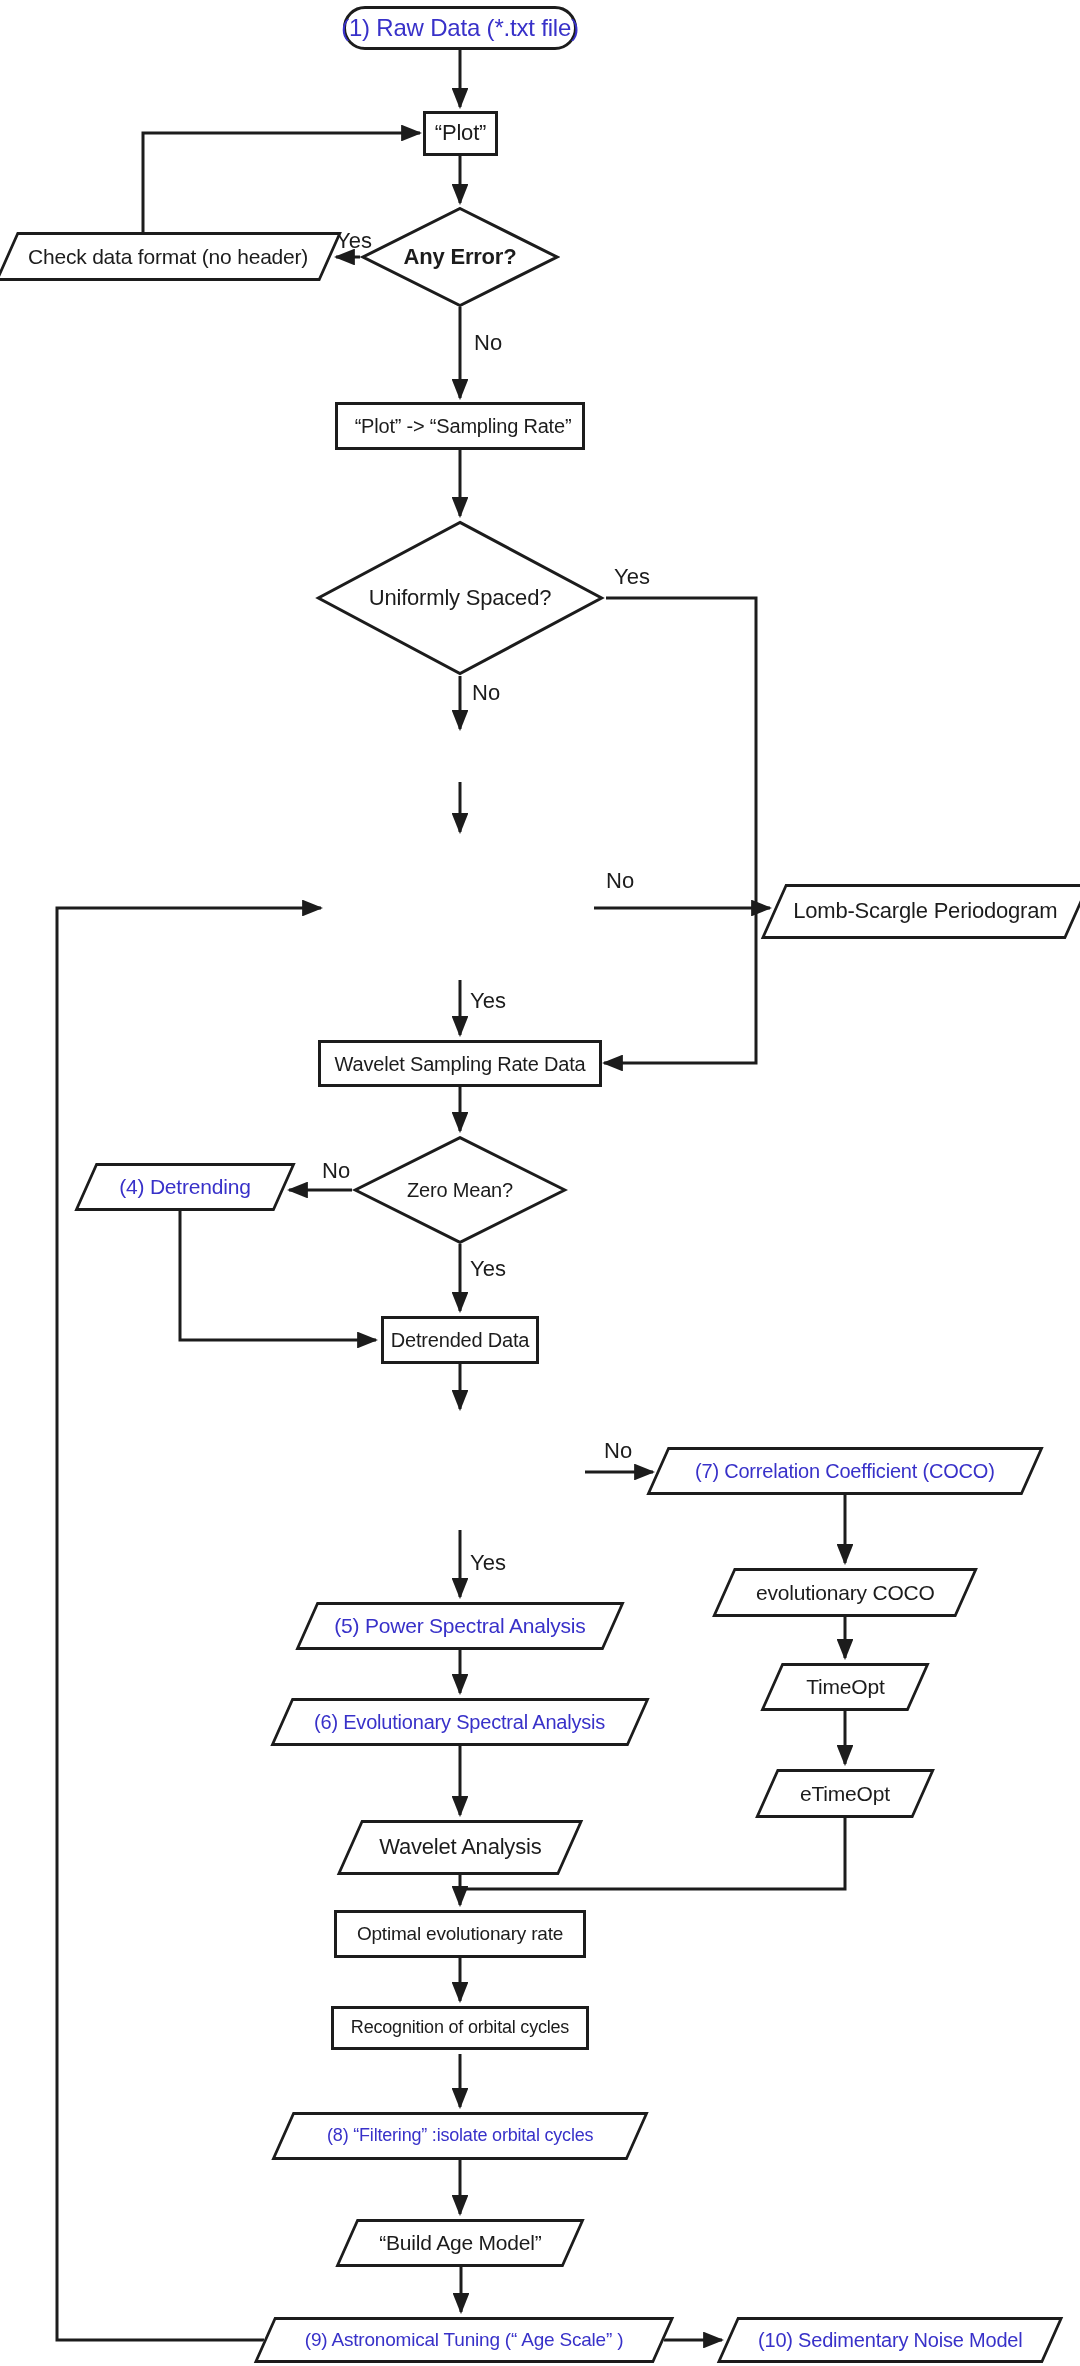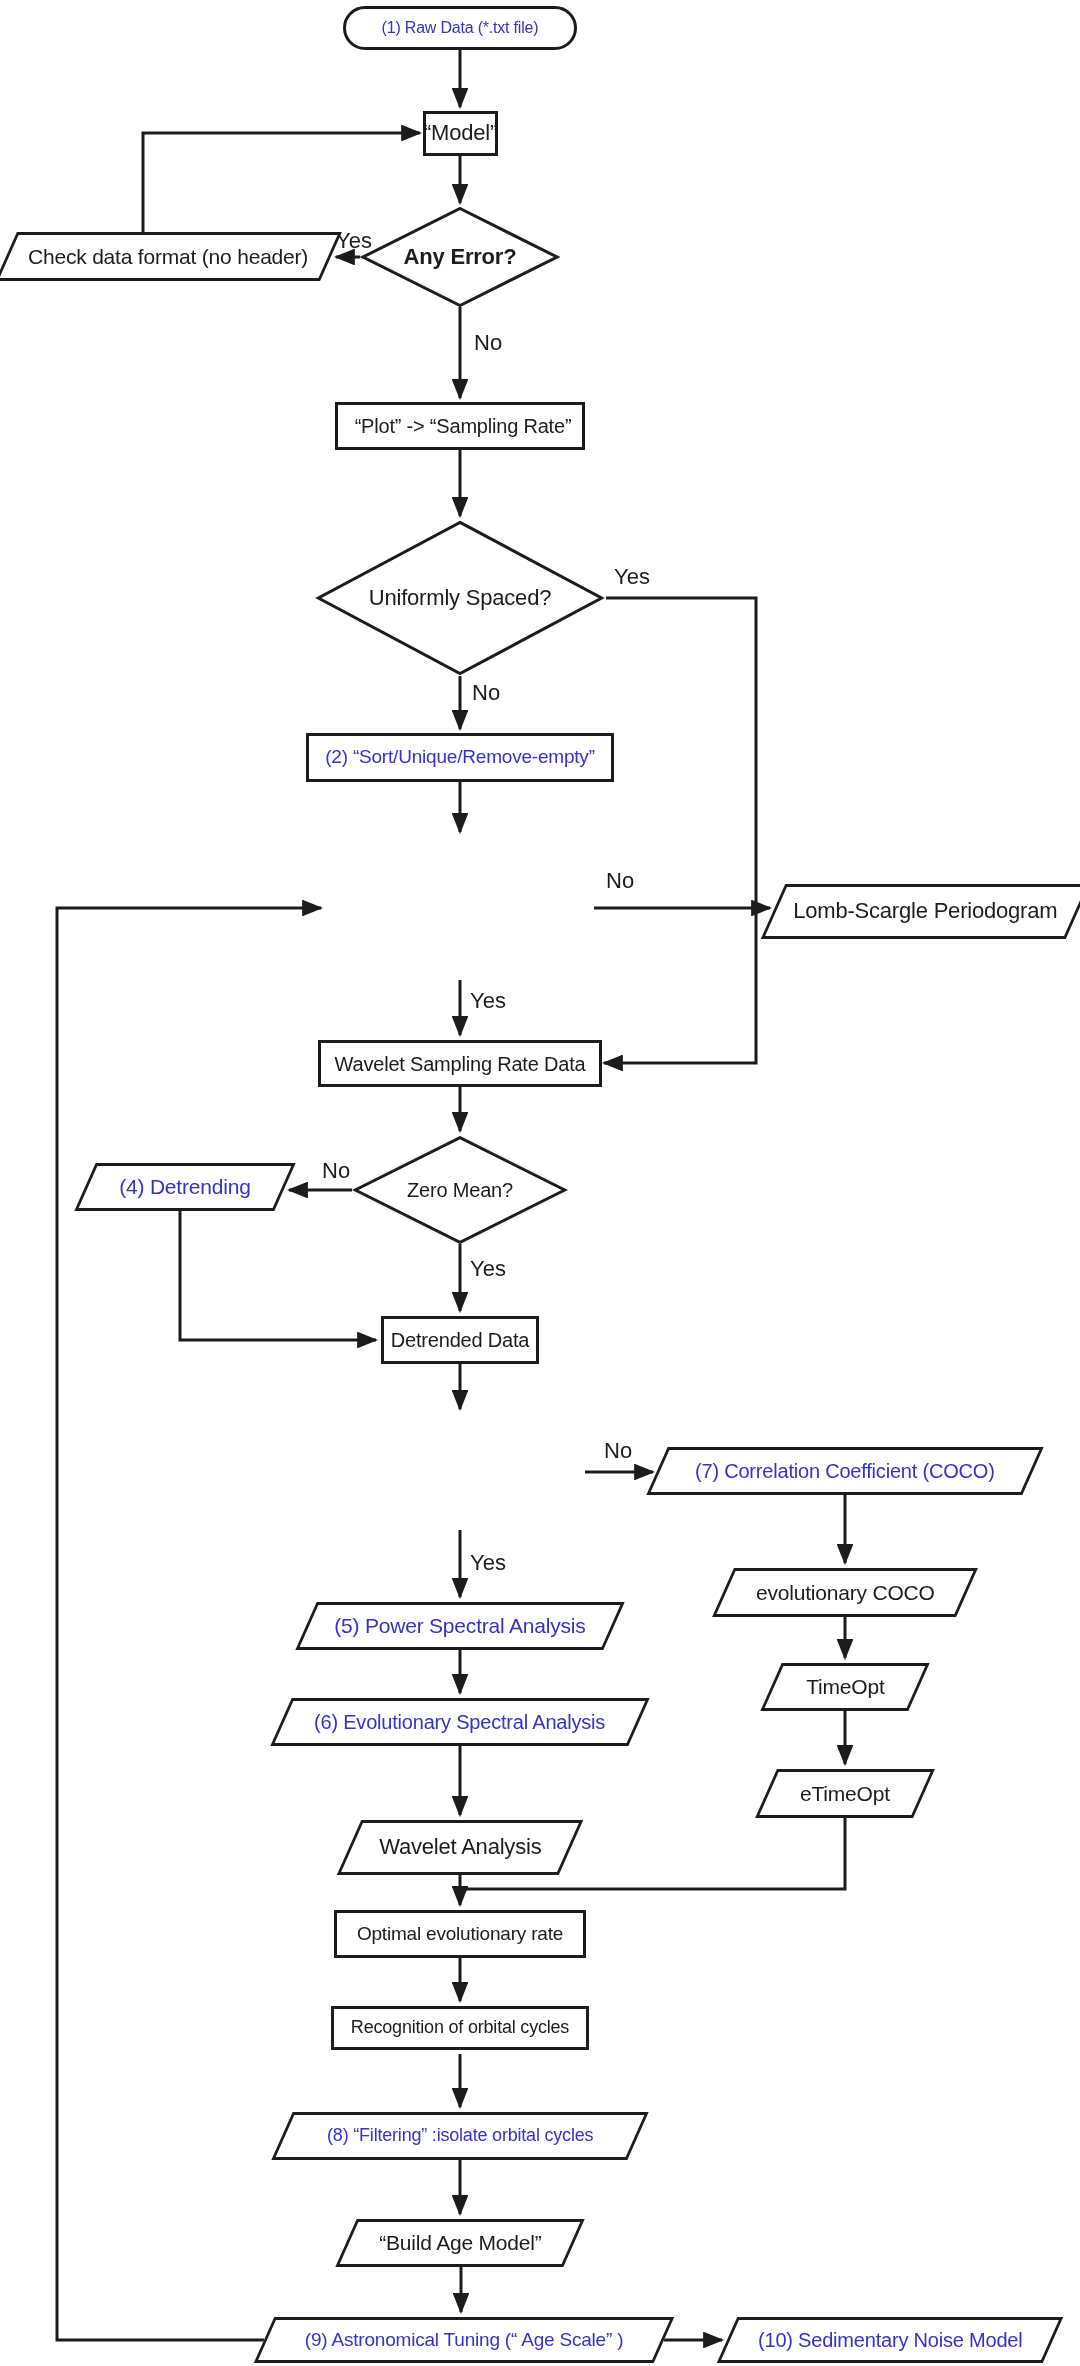--- a/index.html
+++ b/index.html
@@ -65,25 +65,25 @@
     <polyline points="460,1875 460,1905" marker-end="url(#arw)"></polyline>
     <polyline points="460,1958 460,2001" marker-end="url(#arw)"></polyline>
     <polyline points="460,2054 460,2107" marker-end="url(#arw)"></polyline>
     <polyline points="460,2160 460,2214" marker-end="url(#arw)"></polyline>
     <polyline points="461,2267 461,2312" marker-end="url(#arw)"></polyline>
     <polyline points="664,2340 722,2340" marker-end="url(#arw)"></polyline>
     <polyline points="264,2340 57,2340 57,908 321,908" marker-end="url(#arw)"></polyline>
   </svg>
 
   <div class="node pill blue" style="left:343px;top:6px;width:234px;height:44px;">
-    <span class="lbl" style="font-size:16px;">(1) Raw Data  (*.txt file)</span>
+    <span class="lbl" style="font-size:24px;">(1) Raw Data  (*.txt file)</span>
   </div>
 
   <div class="node rect" style="left:423px;top:111px;width:75px;height:45px;">
-    <span class="lbl" style="font-size:22px;">“Model”</span>
+    <span class="lbl" style="font-size:22px;">“Plot”</span>
   </div>
 
   <div class="node diamond" style="left:360px;top:207px;width:200px;height:100px;">
     <svg class="dshape" viewBox="0 0 100 100" preserveAspectRatio="none">
         <polygon points="50,1.5 98.5,50 50,98.5 1.5,50"></polygon>
       </svg>
     <span class="lbl" style="font-size:22px;font-weight:bold;">Any Error?</span>
   </div>
 
   <div class="node para" style="left:6px;top:232px;width:325px;height:49px;">
@@ -94,23 +94,20 @@
     <span class="lbl" style="font-size:20px;">“Plot”  -&gt;  “Sampling Rate”</span>
   </div>
 
   <div class="node diamond" style="left:314px;top:520px;width:292px;height:156px;">
     <svg class="dshape" viewBox="0 0 100 100" preserveAspectRatio="none">
         <polygon points="50,1.5 98.5,50 50,98.5 1.5,50"></polygon>
       </svg>
     <span class="lbl" style="font-size:22px;">Uniformly Spaced?</span>
   </div>
 
-  <div class="node rect blue" style="left:306px;top:733px;width:308px;height:49px;">
-    <span class="lbl" style="font-size:19px;">(2)  “Sort/Unique/Remove-empty”</span>
-  </div>
 
 
   <div class="node para" style="left:773px;top:884px;width:305px;height:55px;">
     <span class="lbl" style="font-size:22px;">Lomb-Scargle Periodogram</span>
   </div>
 
   <div class="node rect" style="left:318px;top:1040px;width:284px;height:47px;">
     <span class="lbl" style="font-size:20px;">Wavelet Sampling Rate Data</span>
   </div>
 

